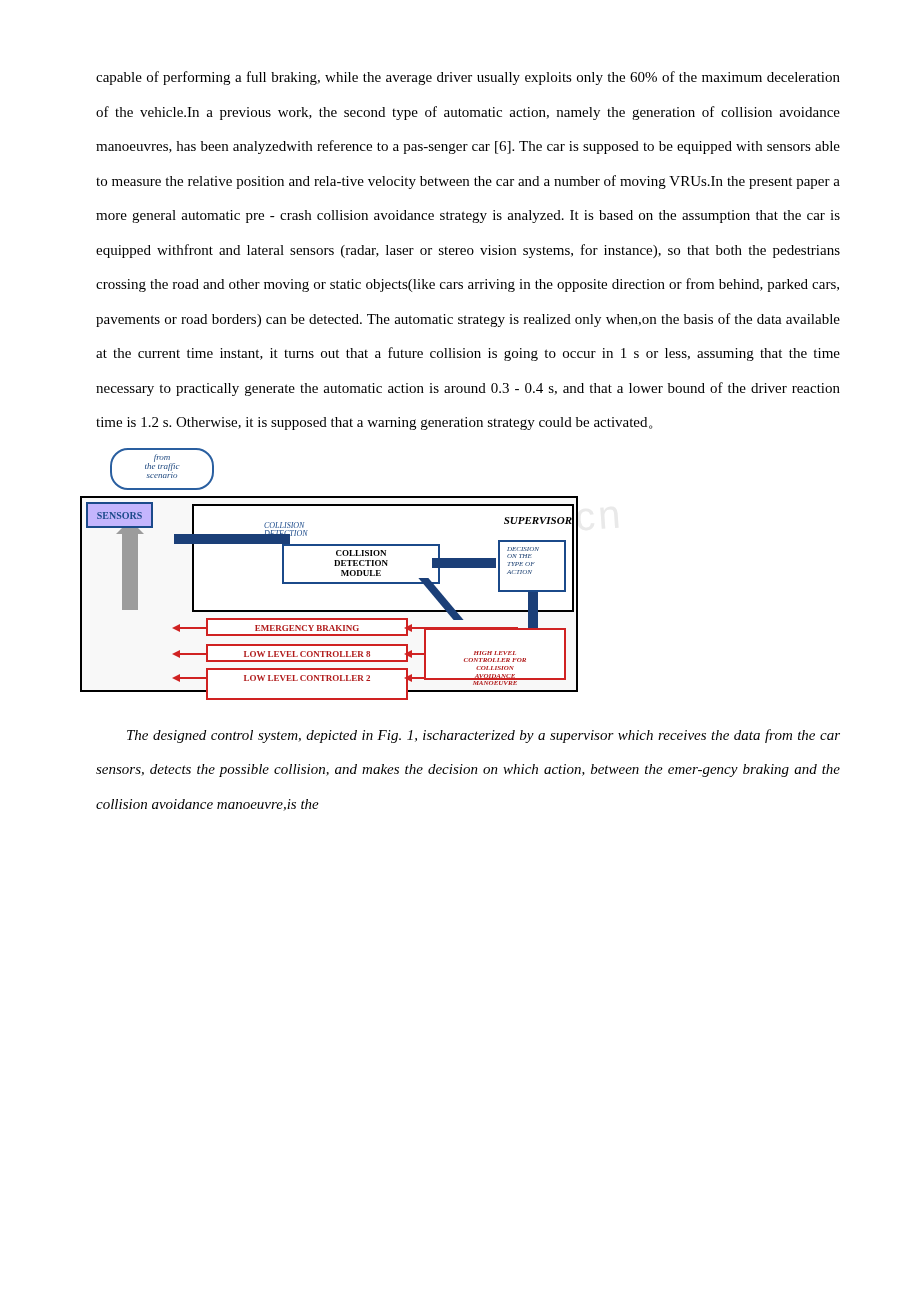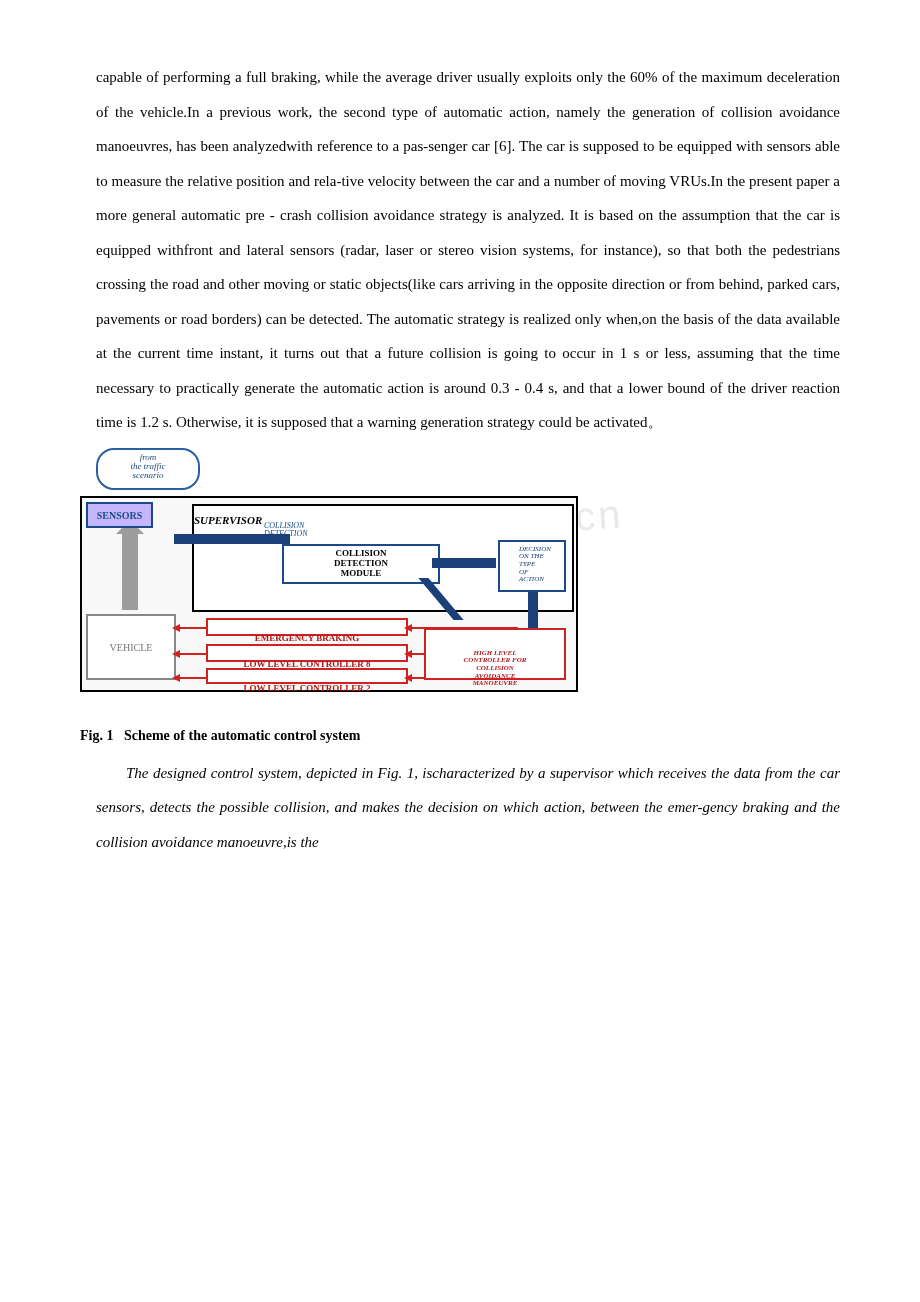--- a/index.html
+++ b/index.html
@@ -25,21 +25,21 @@
     margin: 14px 0 4px 0;
   }
   .figure {
     position: relative;
     width: 500px;
     height: 260px;
   }
   
   .scenario {
     position: absolute;
-    left: 16px;
+    left: 30px;
     top: -6px;
     width: 104px;
     height: 42px;
     border: 2px solid #2a5fa0;
     border-radius: 18px;
     background: #fff;
     font-style: italic;
     font-size: 9px;
     text-align: center;
     line-height: 1.05;
@@ -91,21 +91,21 @@
     border: 2px solid #000;
     background: #fff;
     box-sizing: border-box;
     z-index: 2;
   }
   .supervisor-label {
     position: absolute;
     top: 2px;
     left: 0;
     right: 0;
-    text-align: left;
+    text-align: right;
     font-size: 11px;
     font-style: italic;
     font-weight: bold;
   }
   .cdu-text {
     position: absolute;
     left: 70px;
     top: 16px;
     font-size: 8px;
     font-style: italic;
@@ -133,21 +133,21 @@
     right: 6px;
     top: 34px;
     width: 68px;
     height: 52px;
     border: 2px solid #1b4a8a;
     background: #fff;
     font-size: 7px;
     font-style: italic;
     line-height: 1.1;
     color: #153b6e;
-    padding: 4px 19px;
+    padding: 4px 7px;
     box-sizing: border-box;
   }
   .vehicle {
     position: absolute;
     left: 6px;
     top: 160px;
     width: 90px;
     height: 66px;
     border: 2px solid #888;
     background: #fff;
@@ -161,26 +161,26 @@
   .red-box {
     position: absolute;
     border: 2px solid #d02222;
     background: #fff;
     font-size: 9px;
     font-weight: bold;
     color: #b01a1a;
     text-align: center;
     line-height: 14px;
     box-sizing: border-box;
-    padding-top: 11px;
+    padding-top: 1px;
     z-index: 3;
   }
   .eb { left: 126px; top: 164px; width: 202px; height: 18px; }
   .llc1 { left: 126px; top: 190px; width: 202px; height: 18px; }
-  .llc2 { left: 126px; top: 214px; width: 202px; height: 16px; }
+  .llc2 { left: 126px; top: 214px; width: 202px; height: 32px; }
   .highctl {
     left: 344px; top: 174px; width: 142px; height: 52px;
     font-size: 7px;
     font-style: italic;
     line-height: 1.1;
     padding: 20px;
   }
   
   .bar {
     position: absolute;
@@ -281,38 +281,33 @@
 ON THE
 TYPE OF
 ACTION</div>
     </div>
 
     <div class="bar bar-sens-cdm"></div>
     <div class="bar bar-cdm-dec"></div>
     <div class="bar bar-diag1"></div>
     <div class="bar bar-dec-down"></div>
 
-    <div class="vehicle">VEHICLE</div>
 
     <div class="red-box eb">EMERGENCY BRAKING</div>
     <div class="red-box llc1">LOW LEVEL CONTROLLER 8</div>
     <div class="red-box llc2">LOW LEVEL CONTROLLER 2</div>
     <div class="red-box highctl" style="white-space:pre-line;">HIGH LEVEL
 CONTROLLER FOR
 COLLISION
 AVOIDANCE
 MANOEUVRE</div>
 
     <div class="red-arrow ra1"></div>
     <div class="red-arrow ra2"></div>
     <div class="red-arrow ra3"></div>
     <div class="red-arrow ra4"></div>
     <div class="red-arrow ra5"></div>
     <div class="red-arrow ra6"></div>
 
   </div>
-  <div class="caption">
-    <b>Fig. 1</b>&nbsp;&nbsp;
-    <b>Scheme of the automatic control system</b>
-  </div>
 </div>
 
 <p class="para para-indent">The designed control system, depicted in Fig. 1, ischaracterized by a supervisor which receives the data from the car sensors, detects the possible collision, and makes the decision on which action, between the emer-gency braking and the collision avoidance manoeuvre,is the</p>
 
 </body></html>

